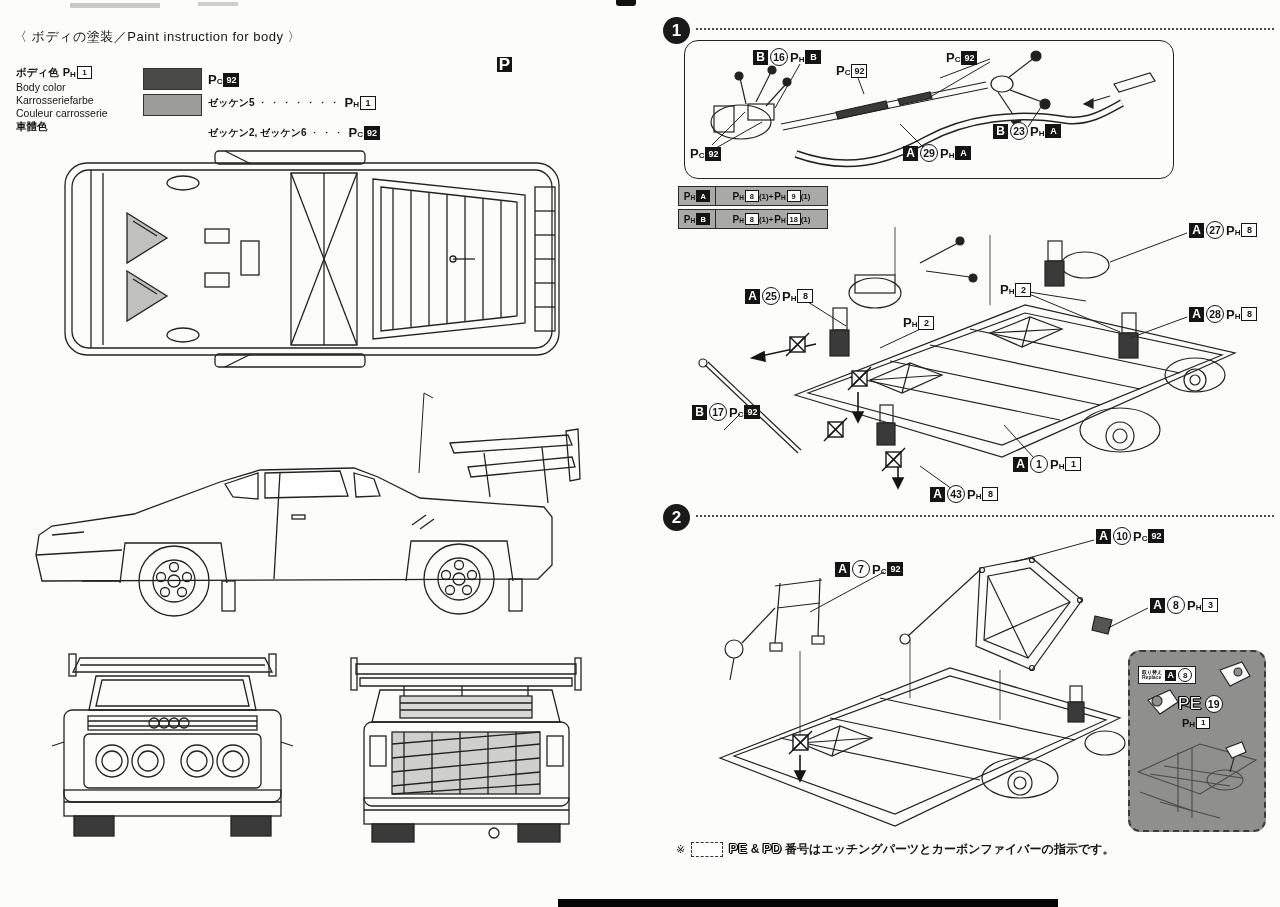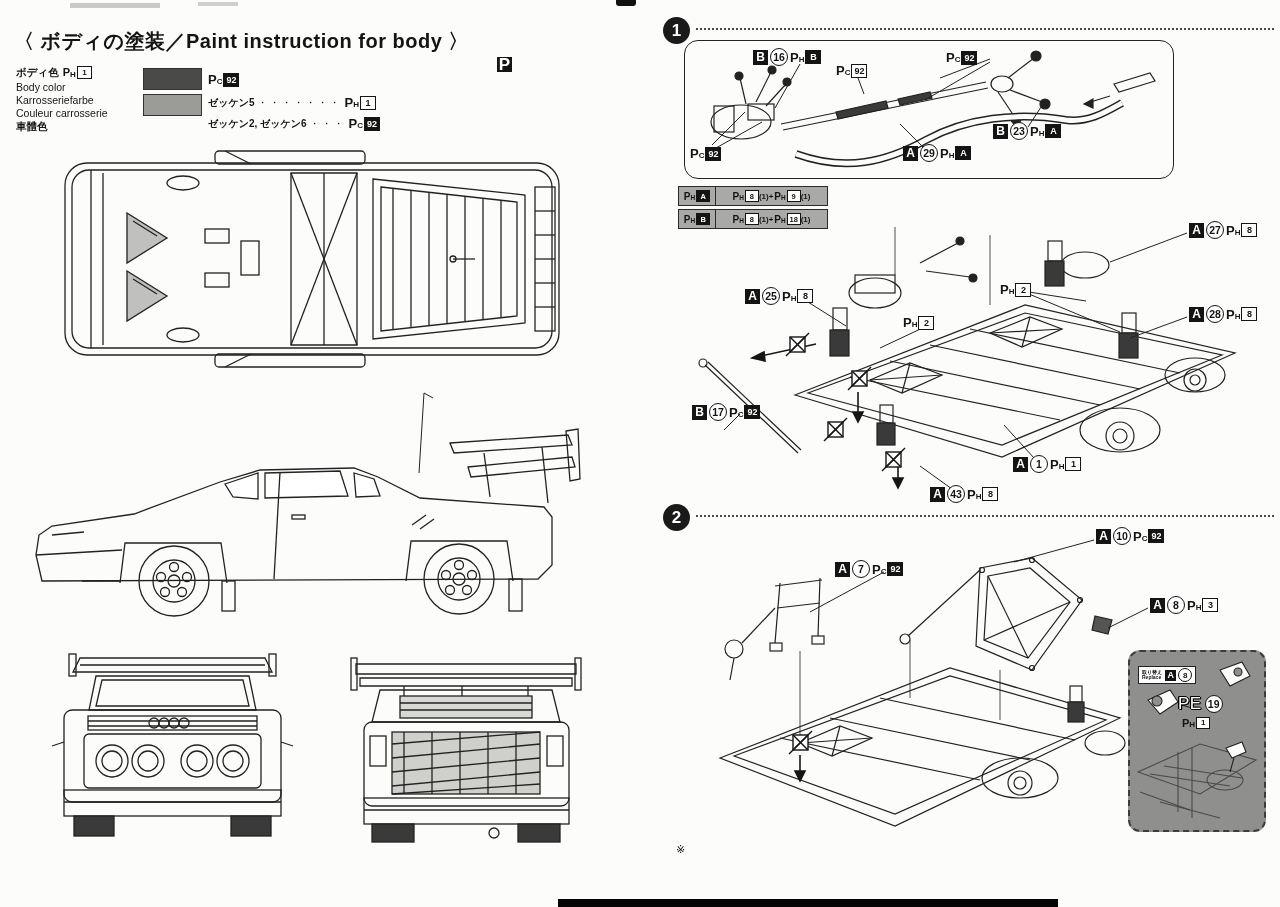--- a/index.html
+++ b/index.html
@@ -1,19 +1,19 @@
 <!DOCTYPE html>
 <html><head>
 <meta charset="utf-8">
 <style>
   html,body{margin:0;padding:0;background:#e8e8e6;}
   .sheet{position:relative;width:1280px;height:907px;background:#fcfcfa;overflow:hidden;
          font-family:"Liberation Sans","DejaVu Sans",sans-serif;color:#141414;}
   
-  .title{position:absolute;left:14px;top:28px;font-size:20px;font-weight:bold;letter-spacing:.5px;z-index:10;}
+  .title{position:absolute;left:14px;top:28px;font-size:13px;font-weight:normal;letter-spacing:.5px;z-index:10;}
   .bc-block{position:absolute;left:16px;top:64px;font-size:10.5px;line-height:13px;z-index:10;}
   .bc-line1{display:flex;align-items:center;gap:4px;font-weight:bold;}
   .bc-block .pfx{font-size:11px;} .bc-block .pval{min-width:11px;height:11px;font-size:8px;}
   .swatch{position:absolute;border:1px solid #333;width:57px;height:20px;z-index:10;}
   .sw-row{position:absolute;display:flex;align-items:center;gap:3px;font-size:10px;font-weight:bold;z-index:10;}
   .pm-block{position:absolute;left:497px;top:57px;z-index:10;display:flex;gap:4px;}
   .pm-symbol{font-size:17px;font-weight:bold;background:#141414;color:#fff;width:15px;height:15px;
              display:flex;align-items:center;justify-content:center;}
   .pm-lines{font-size:8.5px;line-height:9.5px;}
   .pm-lines .jp{font-size:10.5px;font-weight:bold;line-height:12px;}
@@ -108,21 +108,21 @@
     <span>ゼッケン5</span>
     <span style="font-weight:normal;letter-spacing:2px;">・・・・・・・</span>
     <span class="co" style="position:static">
         <span class="paint">
           <span class="pfx">P</span>
           <span class="psub">H</span>
           <span class="pval">1</span>
         </span>
       </span>
   </div>
-  <div class="sw-row" style="left:208px;top:116px;">
+  <div class="sw-row" style="left:208px;top:125px;">
     <span>ゼッケン2, ゼッケン6</span>
     <span style="font-weight:normal;letter-spacing:2px;">・・・</span>
     <span class="co" style="position:static">
         <span class="paint">
           <span class="pfx">P</span>
           <span class="psub">C</span>
           <span class="pval dark">92</span>
         </span>
       </span>
   </div>
@@ -709,19 +709,28 @@
       <g>
           <rect x="793" y="735" width="15" height="15"></rect>
           <line x1="793" y1="735" x2="808" y2="750"></line>
           <line x1="808" y1="735" x2="793" y2="750"></line>
           <line x1="789" y1="754" x2="812" y2="731"></line>
         </g>
     </g>
   </svg>
 
   <div class="asterisk">※</div>
+  <div class="noteline" style="left:691px;top:841px;">
+    <span class="dashbox"></span>
+    <span class="jp">
+      <span class="outl notes-outl">PE</span>
+      <span>&amp;</span>
+      <span class="outl notes-outl">PD</span>
+      <span>番号はエッチングパーツとカーボンファイバーの指示です。</span>
+    </span>
+  </div>
 
   <div class="botbar"></div>
   <div class="artifact" style="left:616px;top:0;width:20px;height:6px;background:#111;border-radius:0 0 3px 3px;"></div>
   <div class="artifact" style="left:70px;top:3px;width:90px;height:5px;background:#c9c9c5;"></div>
   <div class="artifact" style="left:198px;top:2px;width:40px;height:4px;background:#cfcfcb;"></div>
 
 </div>
 
 </body></html>

